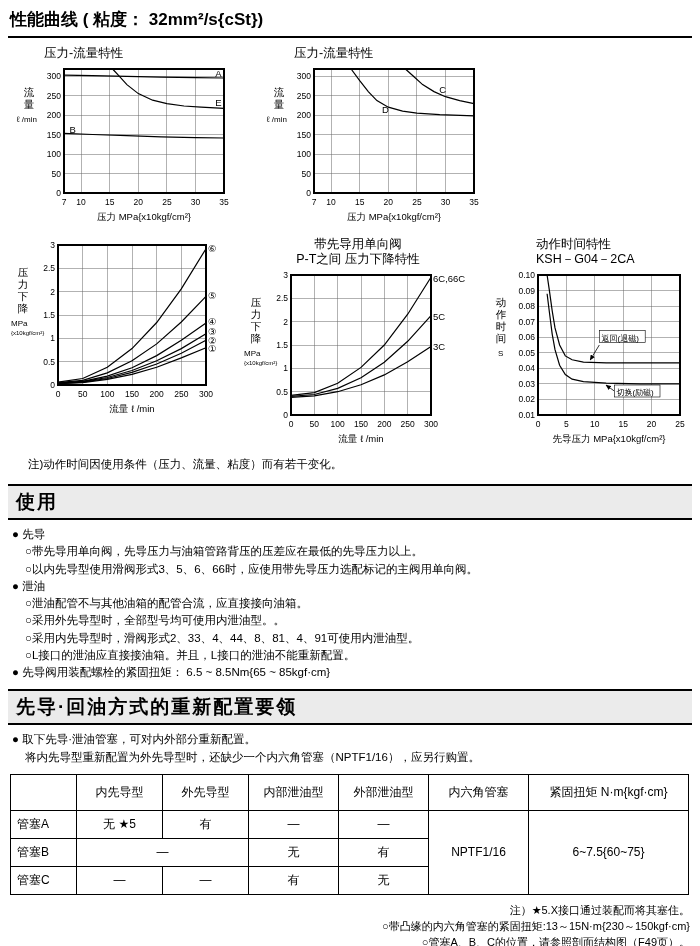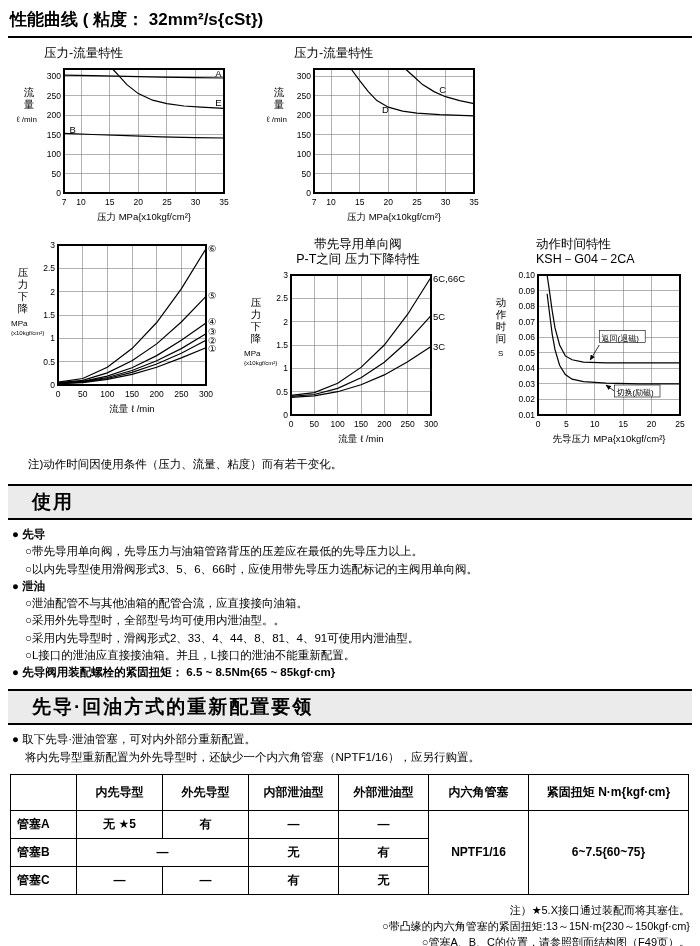--- a/index.html
+++ b/index.html
@@ -10,29 +10,29 @@
   .row1{margin:6px 0 0 6px;gap:26px;}
   .row2{margin-top:8px;justify-content:space-between;}
   .chart-cell{display:flex;flex-direction:column;}
   .chart-title-block{font-size:12.5px;display:flex;flex-direction:column;justify-content:flex-end;line-height:1.2;}
   .chart-title-block.pq1,.chart-title-block.pq2{height:17px;padding-left:30px;}
   .chart-title-block.pd1{height:30px;padding-left:46px;}
   .chart-title-block.pd2{height:30px;text-align:center;padding-left:22px;padding-right:14px;}
   .chart-title-block.at{height:30px;padding-left:50px;}
   .chart-note{font-size:11.5px;margin:6px 0 12px 20px;}
   .section-bar{margin-top:6px;border-top:2px solid #000;border-bottom:2px solid #000;background:#ebebeb;
-               font-size:19px;font-weight:bold;padding:3px 24px;letter-spacing:2px;}
+               font-size:19px;font-weight:bold;padding:3px 8px;letter-spacing:2px;}
   .blist{margin:6px 2px 8px;}
   .bline{font-size:11.5px;line-height:1.5;}
   .ind0{margin-left:2px;}
   .ind1{margin-left:15px;}
   .ind2{margin-left:28px;}
-  .bold{font-weight:bold;}
+  .bold{font-weight:normal;}
   table.cfg-table{border-collapse:collapse;margin:4px 0 8px 2px;font-size:12px;}
-  .cfg-table th,.cfg-table td{border:1px solid #000;text-align:center;font-weight:bold;}
+  .cfg-table th,.cfg-table td{border:1px solid #000;text-align:center;font-weight:normal;}
   .cfg-table thead th{padding:9px 3px;}
   .cfg-table td{padding:5px 3px;}
   .cfg-table td.rowlab{text-align:left;padding-left:6px;}
   .notes{margin:2px 2px 6px;}
   .notes .bline{font-size:11px;line-height:1.45;text-align:right;}
   svg text{font-family:"Liberation Sans","DejaVu Sans",sans-serif;fill:#000;}
   .grid{stroke:#666;stroke-width:0.5;shape-rendering:crispEdges;}
   .frame{fill:none;stroke:#000;stroke-width:1.2;shape-rendering:crispEdges;}
   .tick{font-size:8.5px;}
   .axlab{font-size:9.5px;}

